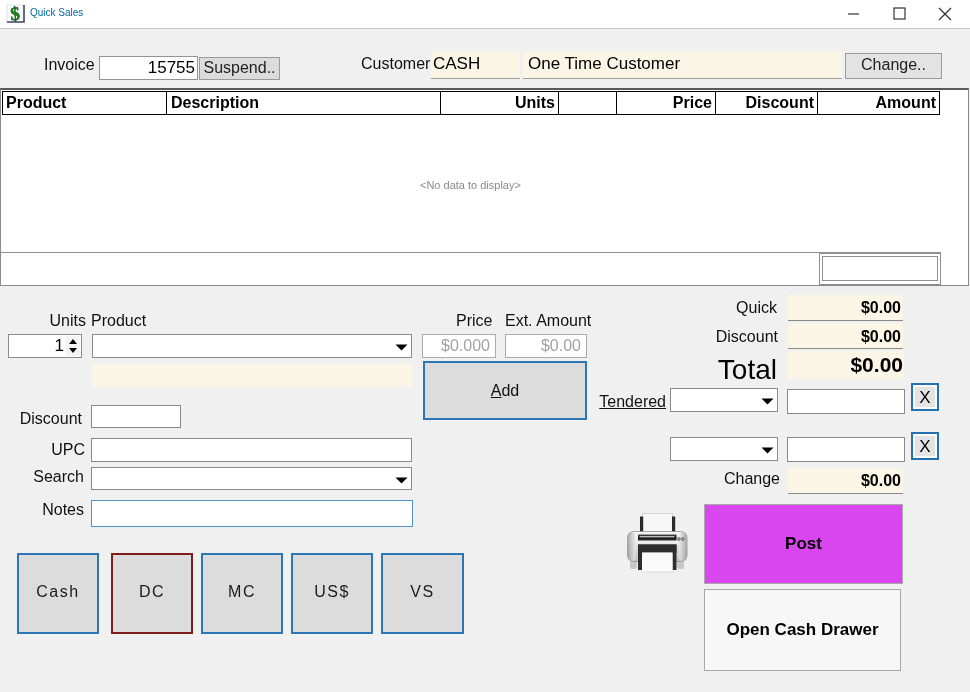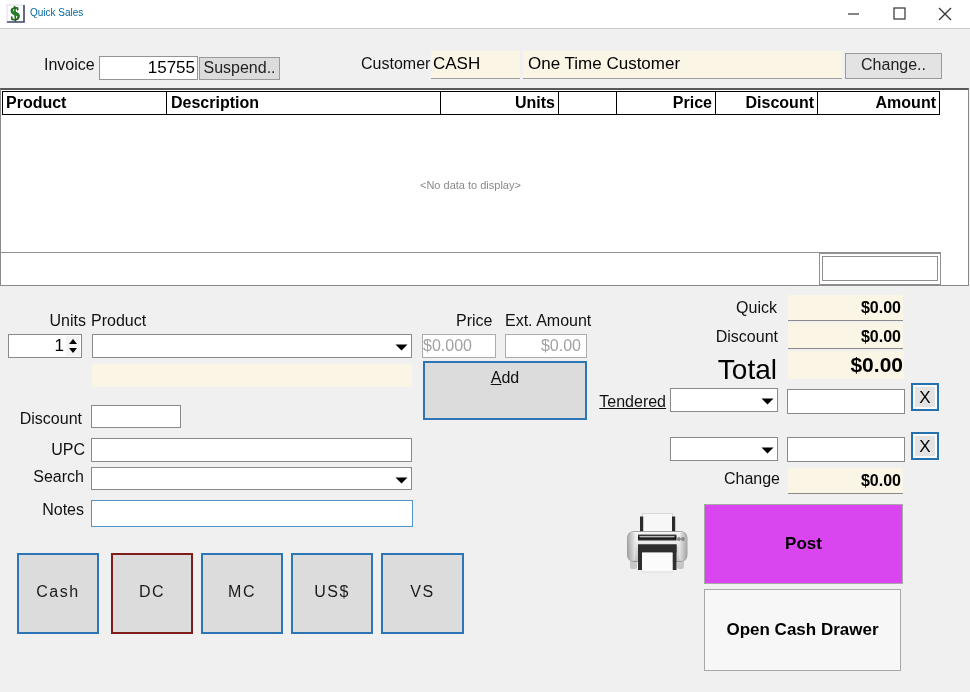--- a/index.html
+++ b/index.html
@@ -77,23 +77,23 @@
 <div class="abs field" style="left:91px;top:467px;width:321px;height:23px;border-color:#8a8a8a;">
   <svg class="abs" style="right:3px;top:9px;" width="13" height="7" viewBox="0 0 13 7">
       <path d="M0.5 0.5 L12.5 0.5 L6.5 6.5 Z" fill="#000"></path>
     </svg>
 </div>
 <div class="abs lbl" style="left:4px;top:501px;width:80px;text-align:right;">Notes</div>
 <div class="abs field" style="left:91px;top:500px;width:322px;height:27px;border-color:#4f93c8;"></div>
 
 <div class="abs lbl" style="left:456px;top:312px;">Price</div>
 <div class="abs lbl" style="left:505px;top:312px;">Ext. Amount</div>
-<div class="abs field" style="left:422px;top:334px;width:74px;height:24px;border-color:#ababab;font-size:16px;color:#a2a2a2;text-align:left;padding:2px 5px 0 0;">$0.000</div>
+<div class="abs field" style="left:422px;top:334px;width:74px;height:24px;border-color:#ababab;font-size:16px;color:#a2a2a2;text-align:right;padding:2px 5px 0 0;">$0.000</div>
 <div class="abs field" style="left:505px;top:334px;width:82px;height:24px;border-color:#ababab;font-size:16px;color:#a2a2a2;text-align:right;padding:2px 5px 0 0;">$0.00</div>
-<div class="abs" style="left:423px;top:361px;width:164px;height:59px;background:#dcdcdc;border:2px solid #2e75b6;font-size:16px;color:#111;text-align:center;padding-top:6px;"><span style="text-decoration:underline;">A</span>dd</div>
+<div class="abs" style="left:423px;top:361px;width:164px;height:59px;background:#dcdcdc;border:2px solid #2e75b6;font-size:16px;color:#111;text-align:center;padding-top:19px;"><span style="text-decoration:underline;">A</span>dd</div>
 
 <div class="abs lbl" style="left:677px;top:299px;width:100px;text-align:right;">Quick</div>
 <div class="abs cream" style="left:788px;top:295px;width:115px;height:26px;border-bottom:1px solid #8a8a8a;font-size:16px;font-weight:bold;text-align:right;padding:4px 2px 0 0;">$0.00</div>
 <div class="abs lbl" style="left:678px;top:328px;width:100px;text-align:right;">Discount</div>
 <div class="abs cream" style="left:788px;top:323px;width:115px;height:26px;border-bottom:1px solid #8a8a8a;font-size:16px;font-weight:bold;text-align:right;padding:5px 2px 0 0;">$0.00</div>
 <div class="abs" style="left:657px;top:354px;width:120px;text-align:right;font-size:28px;font-weight:normal;">Total</div>
 <div class="abs cream" style="left:788px;top:351px;width:116px;height:28px;font-size:21px;font-weight:bold;text-align:right;padding:2px 1px 0 0;">$0.00</div>
 <div class="abs lbl" style="left:566px;top:393px;width:100px;text-align:right;text-decoration:underline;">Tendered</div>
 <div class="abs field" style="left:670px;top:388px;width:108px;height:24px;border-color:#8a8a8a;">
   <svg class="abs" style="right:3px;top:9px;" width="13" height="7" viewBox="0 0 13 7">

